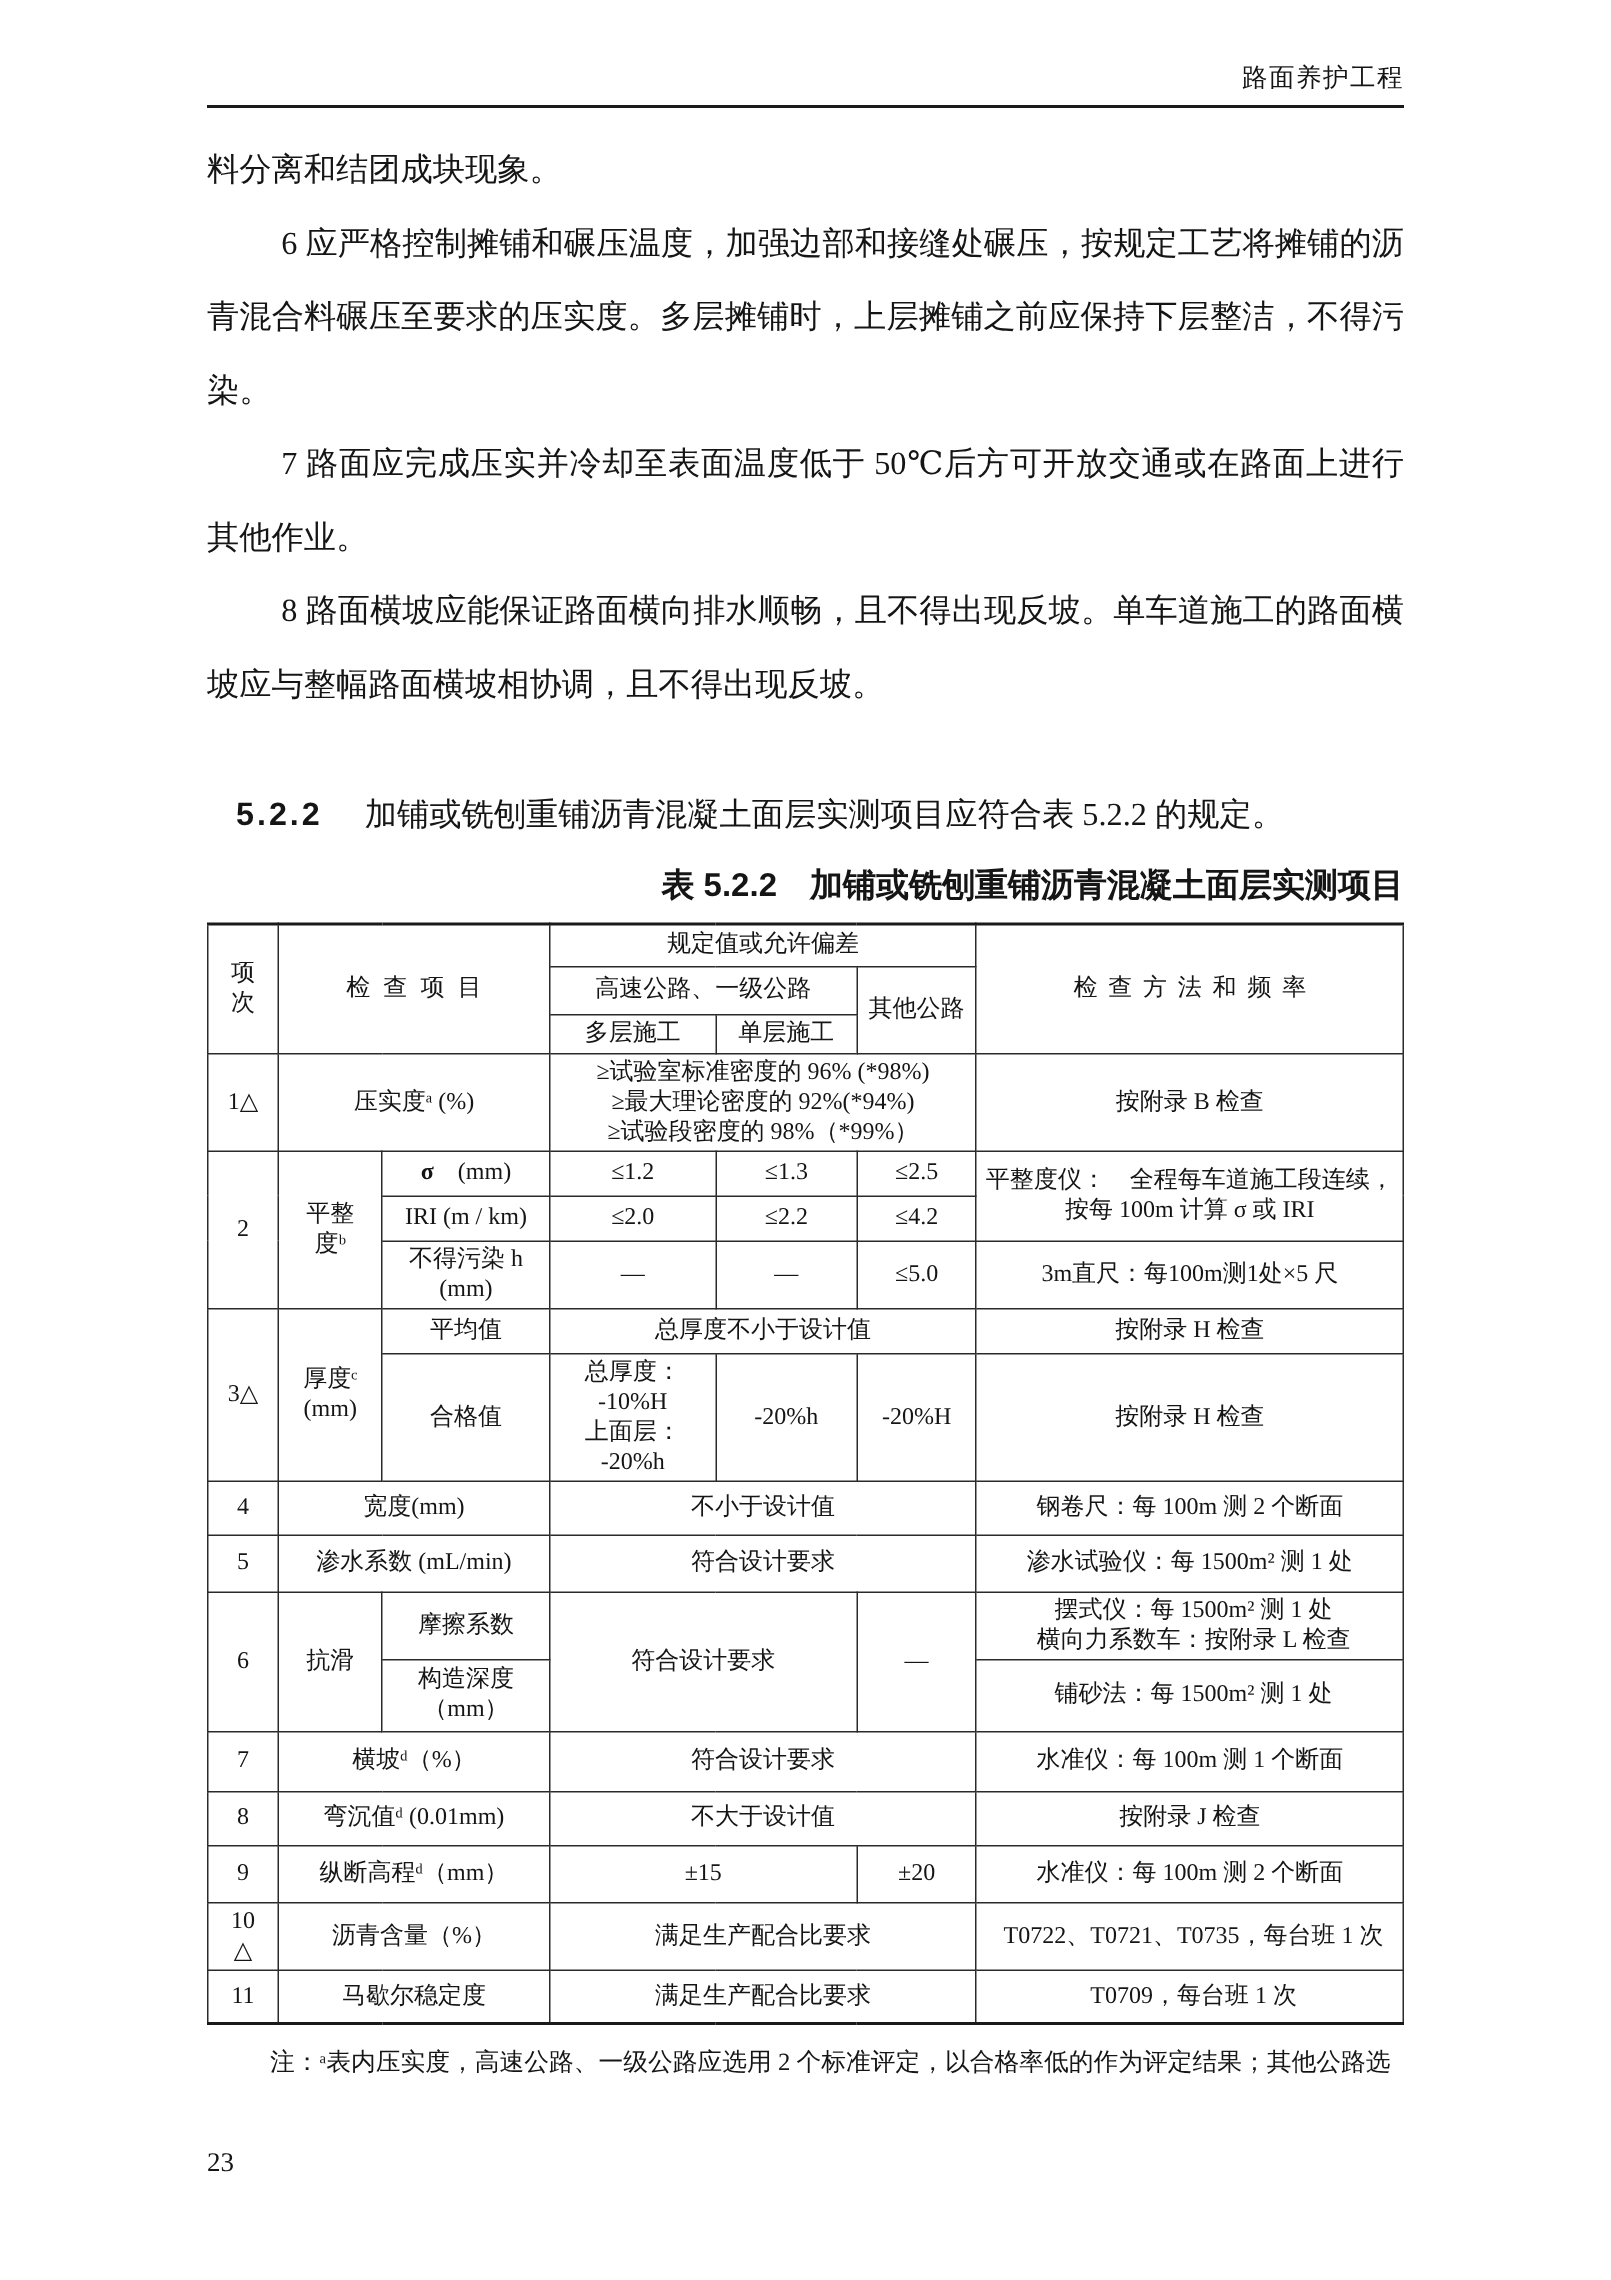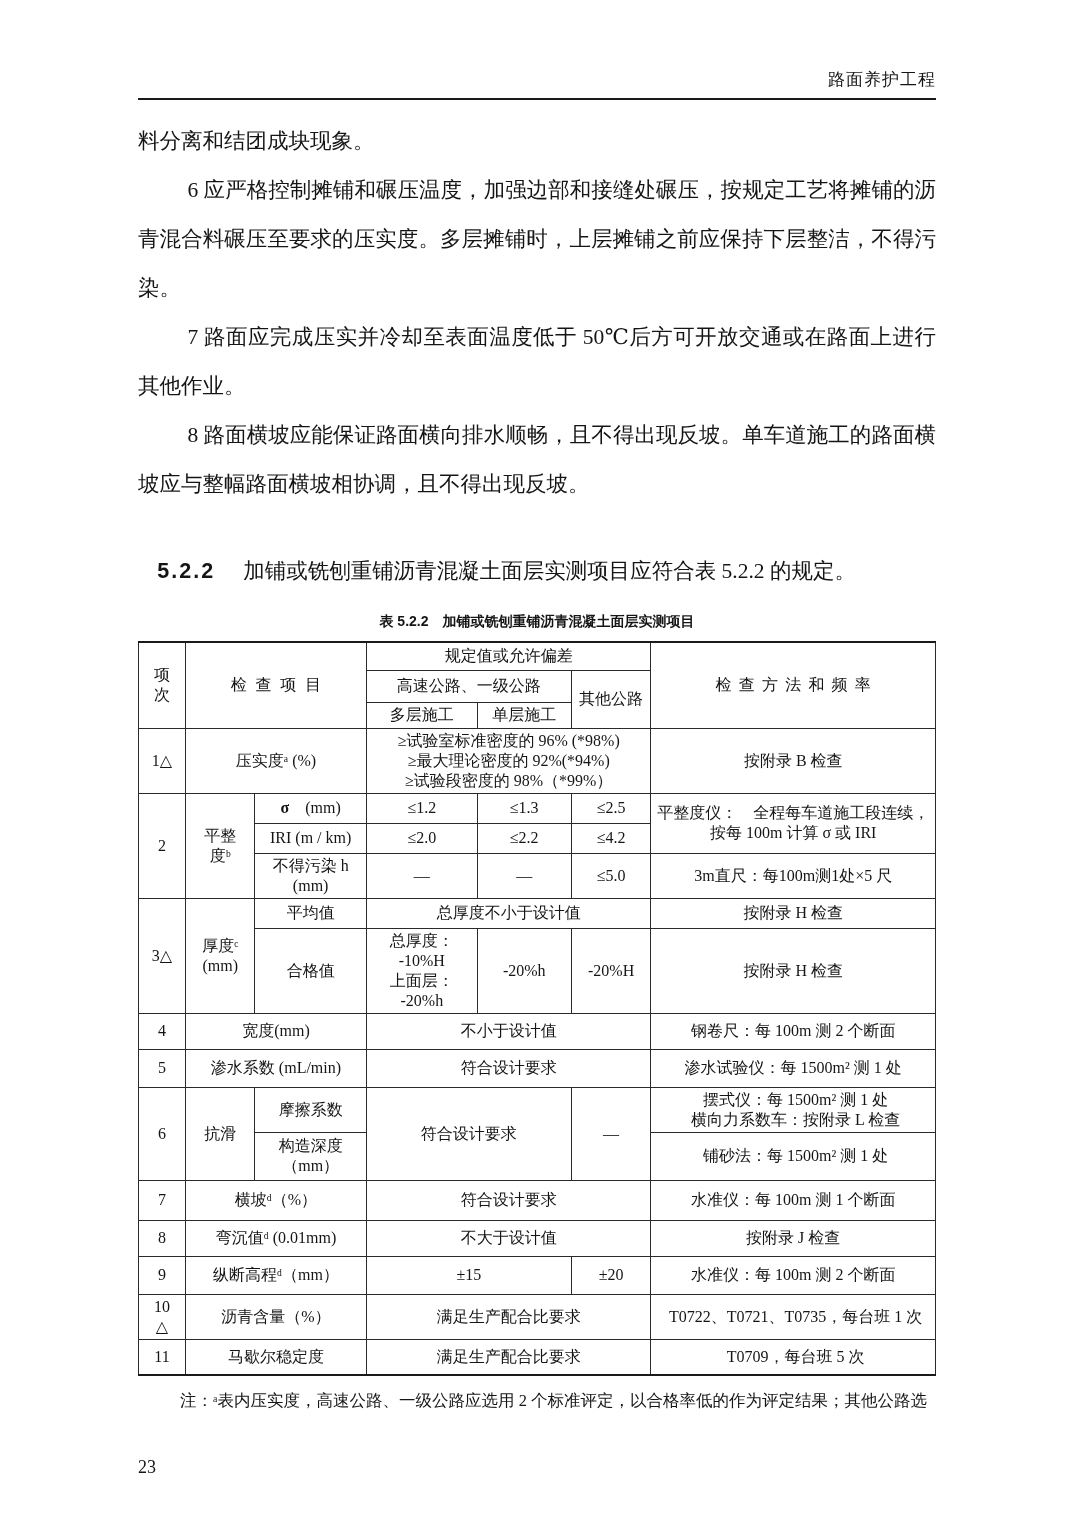--- a/index.html
+++ b/index.html
@@ -5,21 +5,21 @@
   html,body { margin:0; padding:0; }
   body {
     width:1074px; height:1520px; background:#ffffff; color:#151515;
     font-family:"Liberation Serif","DejaVu Serif",serif;
     -webkit-font-smoothing:antialiased;
   }
   .page { position:relative; width:1074px; height:1520px; overflow:hidden; background:#fff; }
   .content { margin:0 138px; width:798px; }
 
   .running-head {
-    padding-top:68px; padding-bottom:7px;
+    padding-top:40px; padding-bottom:7px;
     border-bottom:2px solid #1a1a1a;
     text-align:right; font-size:17px; letter-spacing:1px;
   }
 
   .para {
     margin:0; font-size:21.5px; line-height:49px;
     text-align:justify; text-justify:inter-ideograph;
   }
   .para.first { margin-top:17px; }
   .indent { text-indent:2.3em; }
@@ -27,22 +27,22 @@
   .section-heading {
     margin:46px 0 0 0; font-size:21.5px; line-height:32px;
     padding-left:0.9em;
   }
   .sec-num {
     font-family:"Liberation Sans","DejaVu Sans",sans-serif;
     font-weight:bold; letter-spacing:2px; margin-right:28px;
   }
 
   .table-title {
-    margin-top:26px; margin-bottom:10px;
-    text-align:center; font-size:14px; font-weight:bold;
+    margin-top:16px; margin-bottom:10px;
+    text-align:right; font-size:22px; font-weight:bold;
     font-family:"Liberation Sans","DejaVu Sans",sans-serif;
   }
 
   table.spec {
     width:100%; border-collapse:collapse; table-layout:fixed;
     font-size:16px;
     border-top:2.5px solid #1a1a1a; border-bottom:2.5px solid #1a1a1a;
   }
   table.spec td {
     border:1px solid #2a2a2a;
@@ -219,21 +219,21 @@
 △</td>
           <td colspan="2">沥青含量（%）</td>
           <td colspan="3">满足生产配合比要求</td>
           <td class="left">T0722、T0721、T0735，每台班 1 次</td>
         </tr>
 
         <tr style="height:36px">
           <td>11</td>
           <td colspan="2">马歇尔稳定度</td>
           <td colspan="3">满足生产配合比要求</td>
-          <td class="left">T0709，每台班 5 次</td>
+          <td class="left">T0709，每台班 1 次</td>
         </tr>
       </tbody>
     </table>
 
     <div class="note">注：ᵃ表内压实度，高速公路、一级公路应选用 2 个标准评定，以合格率低的作为评定结果；其他公路选</div>
 
     <div class="page-number">23</div>
 
   </div>
 </div>

